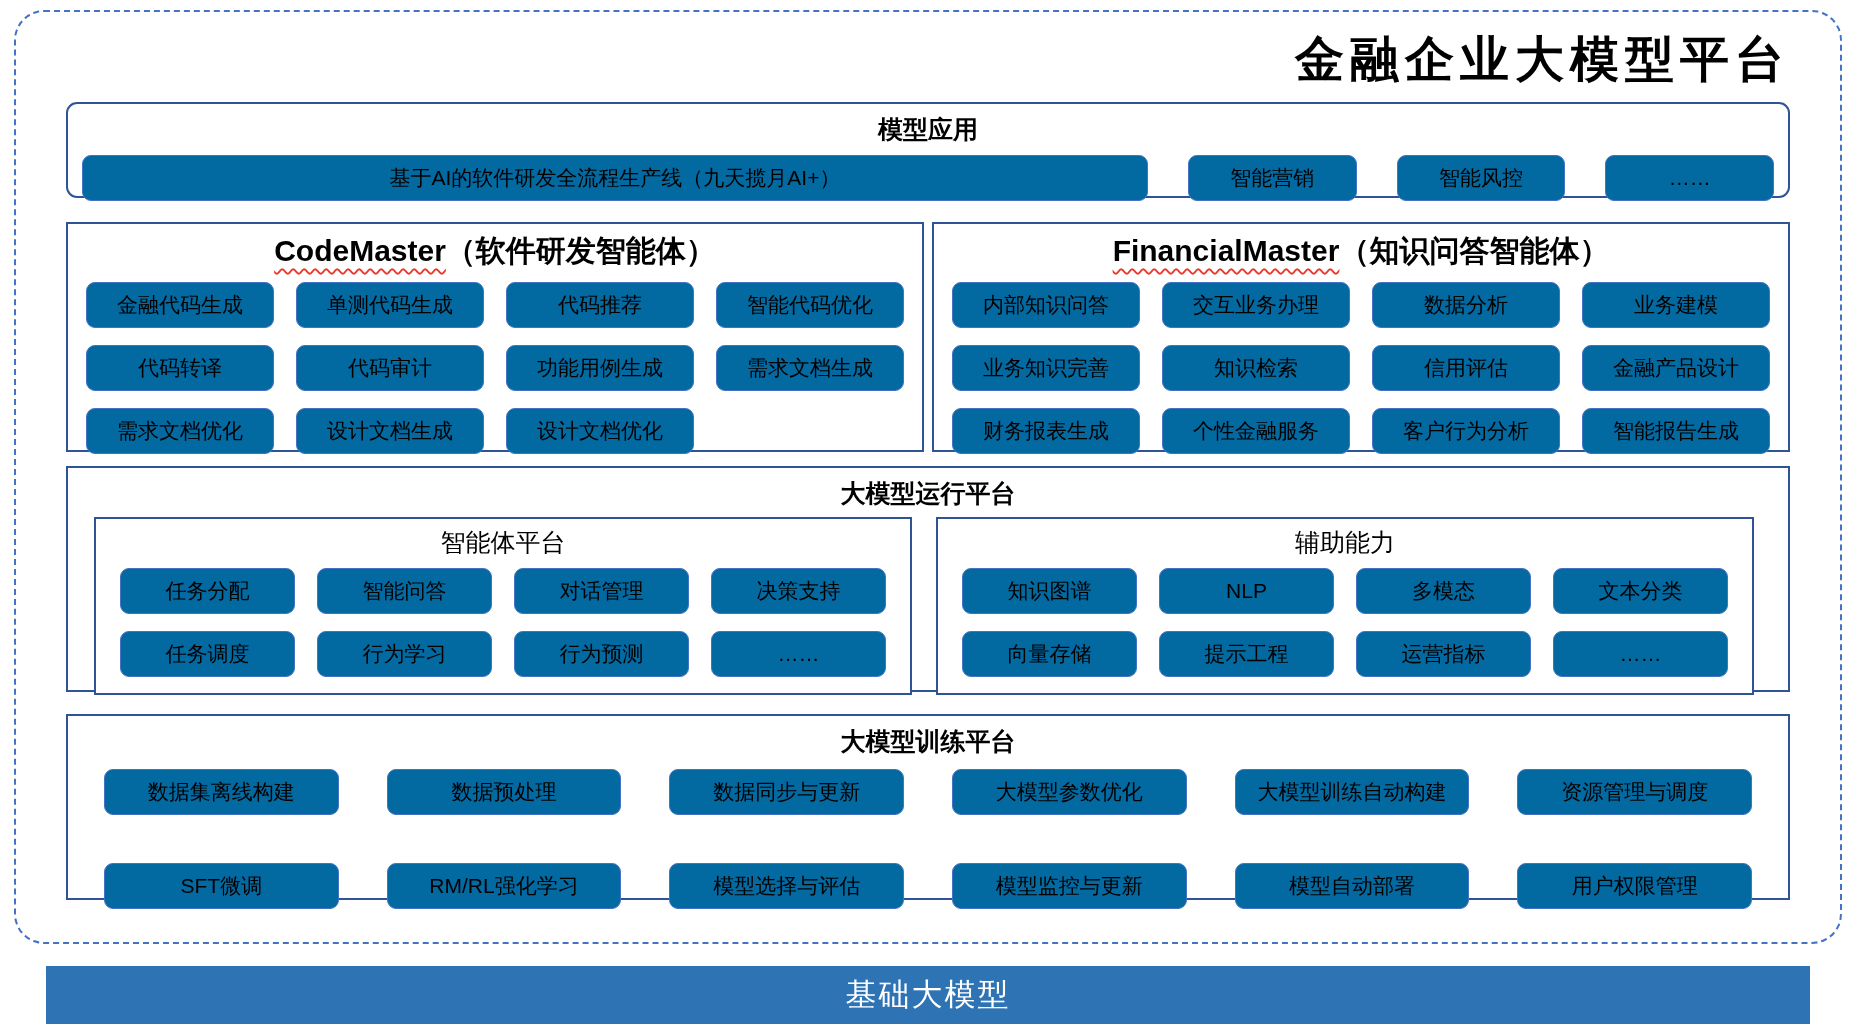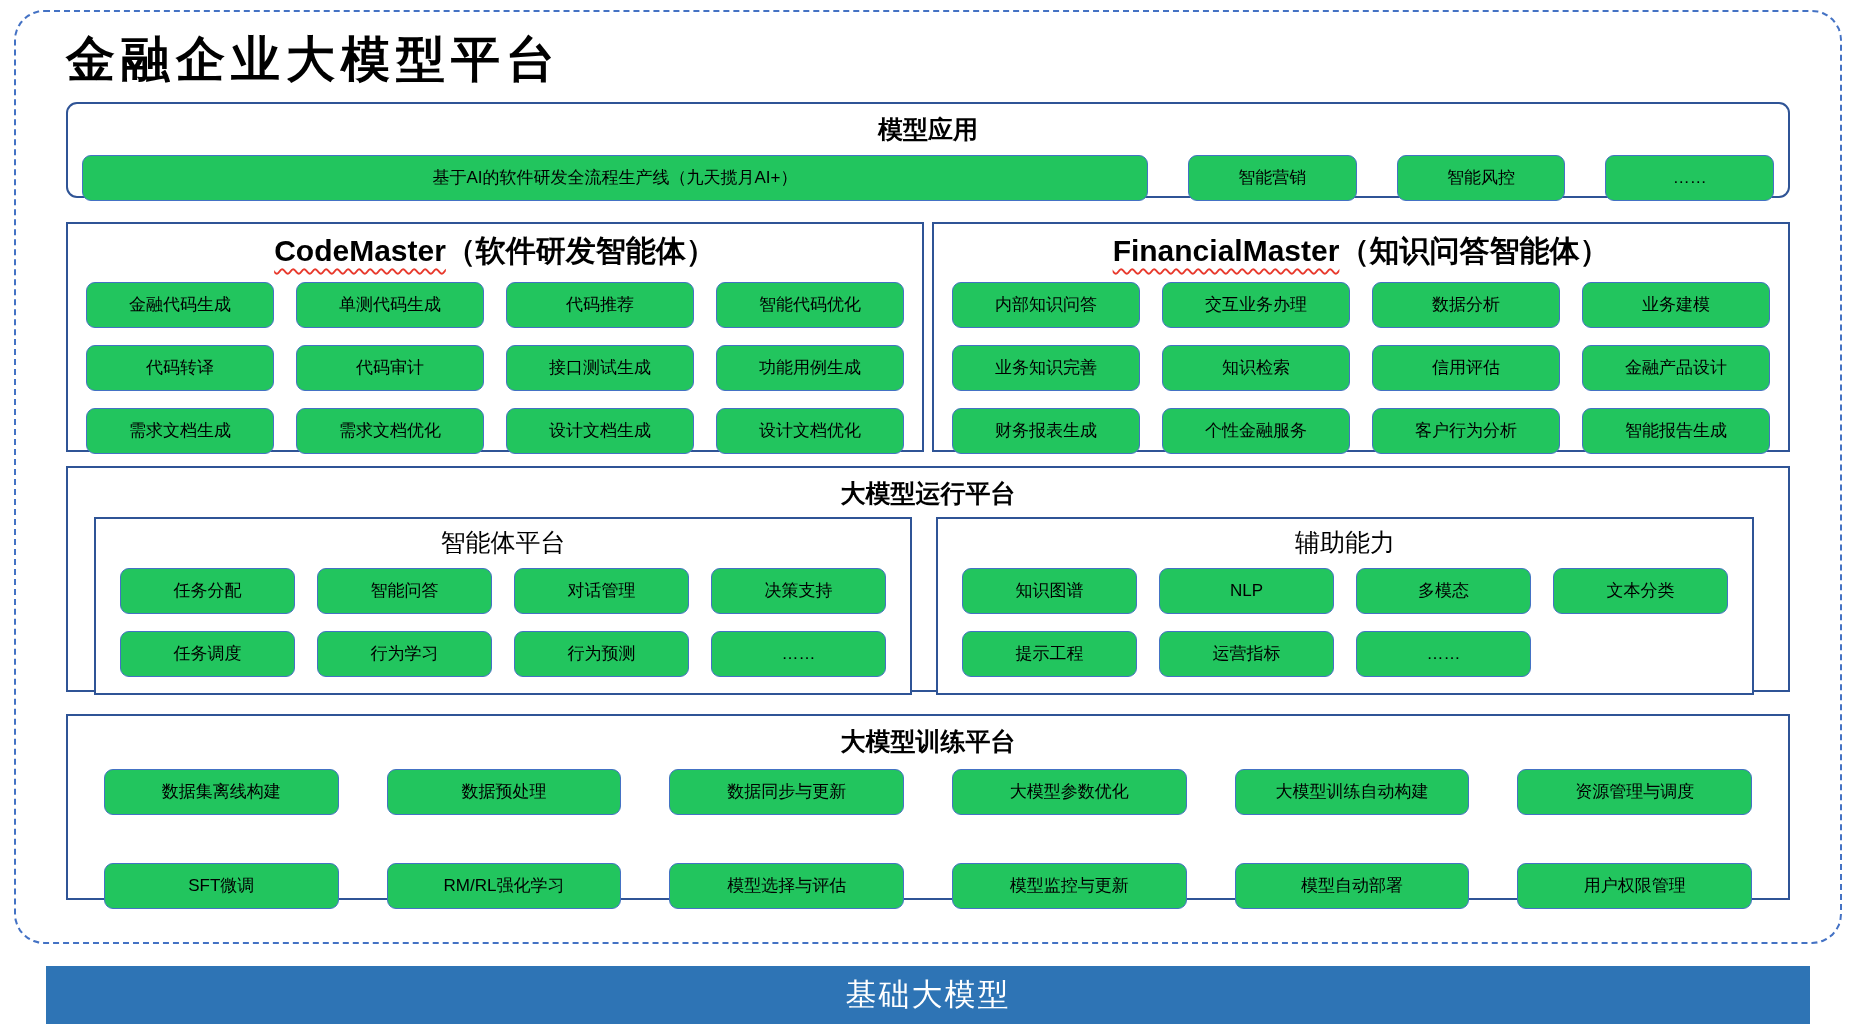--- a/index.html
+++ b/index.html
@@ -9,21 +9,21 @@
   .canvas { position: relative; width: 1856px; height: 1024px; background: #fff; }
 
   
   .outer-dashed {
     position: absolute; left: 14px; top: 10px; width: 1828px; height: 934px;
     border: 2.5px dashed #4472C4; border-radius: 30px;
     padding: 0 50px;
   }
 
   .page-title {
-    text-align: left; font-family: "DejaVu Serif", serif;
+    text-align: right; font-family: "DejaVu Serif", serif;
     font-size: 49px; font-weight: 700; letter-spacing: 6px;
     margin: 16px 0 12px 0; line-height: 62px;
   }
 
   
   .section { border: 2px solid #2F5496; background: #fff; }
 
   .sec-header {
     text-align: center; font-size: 25px; font-weight: 700; padding-top: 9px; line-height: 32px;
   }
@@ -60,23 +60,23 @@
 
   
   .sec4 { height: 186px; }
   .grid6 {
     display: grid; grid-template-columns: repeat(6, 1fr);
     column-gap: 26px; row-gap: 15px; padding: 12px 36px 16px 36px; gap: 48px;
   }
 
   
   .item-box {
-    border: 1.5px solid #4472C4; border-radius: 9px; background: #22c55e;
+    border: 1.5px solid #4472C4; border-radius: 9px; background: #0369a1;
     min-height: 46px; display: flex; align-items: center; justify-content: center;
-    font-size: 17px; font-weight: 500; text-align: center; line-height: 26px;
+    font-size: 21px; font-weight: 500; text-align: center; line-height: 26px;
     padding: 2px 6px;
   }
 
   
   .foundation-bar {
     position: absolute; left: 46px; top: 966px; width: 1764px; height: 58px;
     background: #2E74B5; color: #fff;
     display: flex; align-items: center; justify-content: center;
     font-size: 31px; font-weight: 500; letter-spacing: 2px;
   }
@@ -108,21 +108,20 @@
         <div class="panel-header">
           <span class="squiggle">CodeMaster</span><span>（软件研发智能体）</span>
         </div>
         <div class="grid4">
             <div class="item-box">金融代码生成</div>
             <div class="item-box">单测代码生成</div>
             <div class="item-box">代码推荐</div>
             <div class="item-box">智能代码优化</div>
             <div class="item-box">代码转译</div>
             <div class="item-box">代码审计</div>
-            <div class="item-box">接口测试生成</div>
             <div class="item-box">功能用例生成</div>
             <div class="item-box">需求文档生成</div>
             <div class="item-box">需求文档优化</div>
             <div class="item-box">设计文档生成</div>
             <div class="item-box">设计文档优化</div>
           </div>
       </div>
 
       <div class="panel">
         <div class="panel-header">
@@ -164,20 +163,21 @@
             </div>
         </div>
 
         <div class="sub-panel">
           <div class="sub-header">辅助能力</div>
           <div class="grid4">
               <div class="item-box">知识图谱</div>
               <div class="item-box">NLP</div>
               <div class="item-box">多模态</div>
               <div class="item-box">文本分类</div>
+              <div class="item-box">向量存储</div>
               <div class="item-box">提示工程</div>
               <div class="item-box">运营指标</div>
               <div class="item-box">……</div>
             </div>
         </div>
 
       </div>
     </div>
 
     <div class="section sec4">

